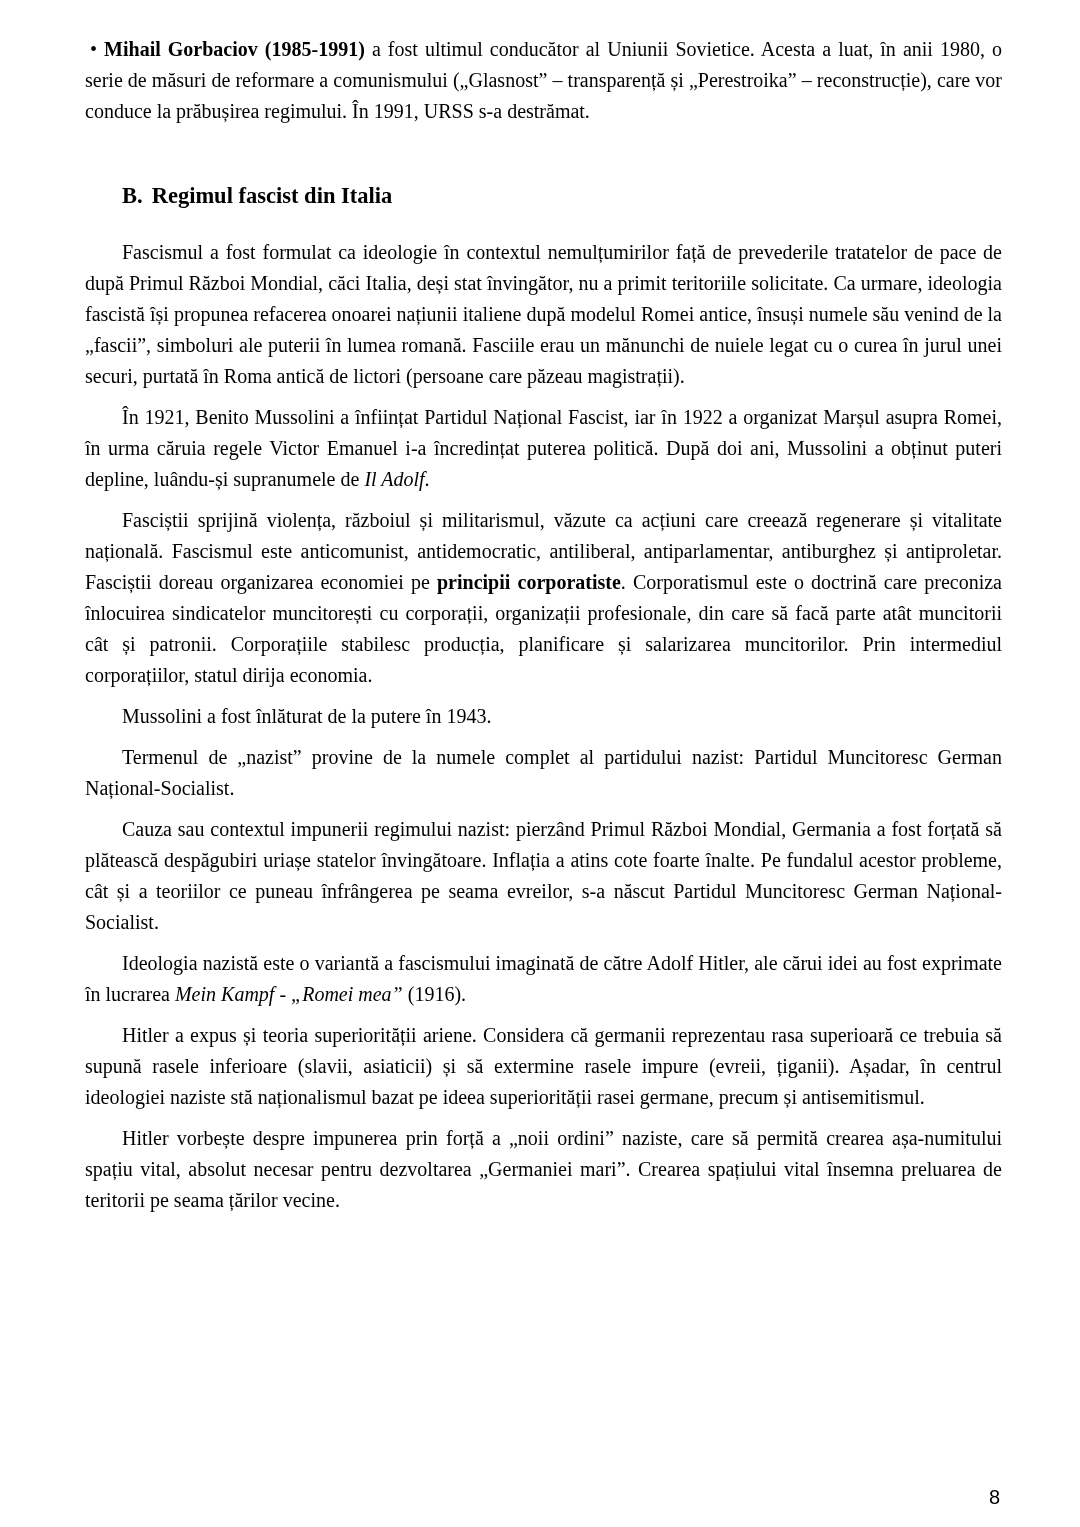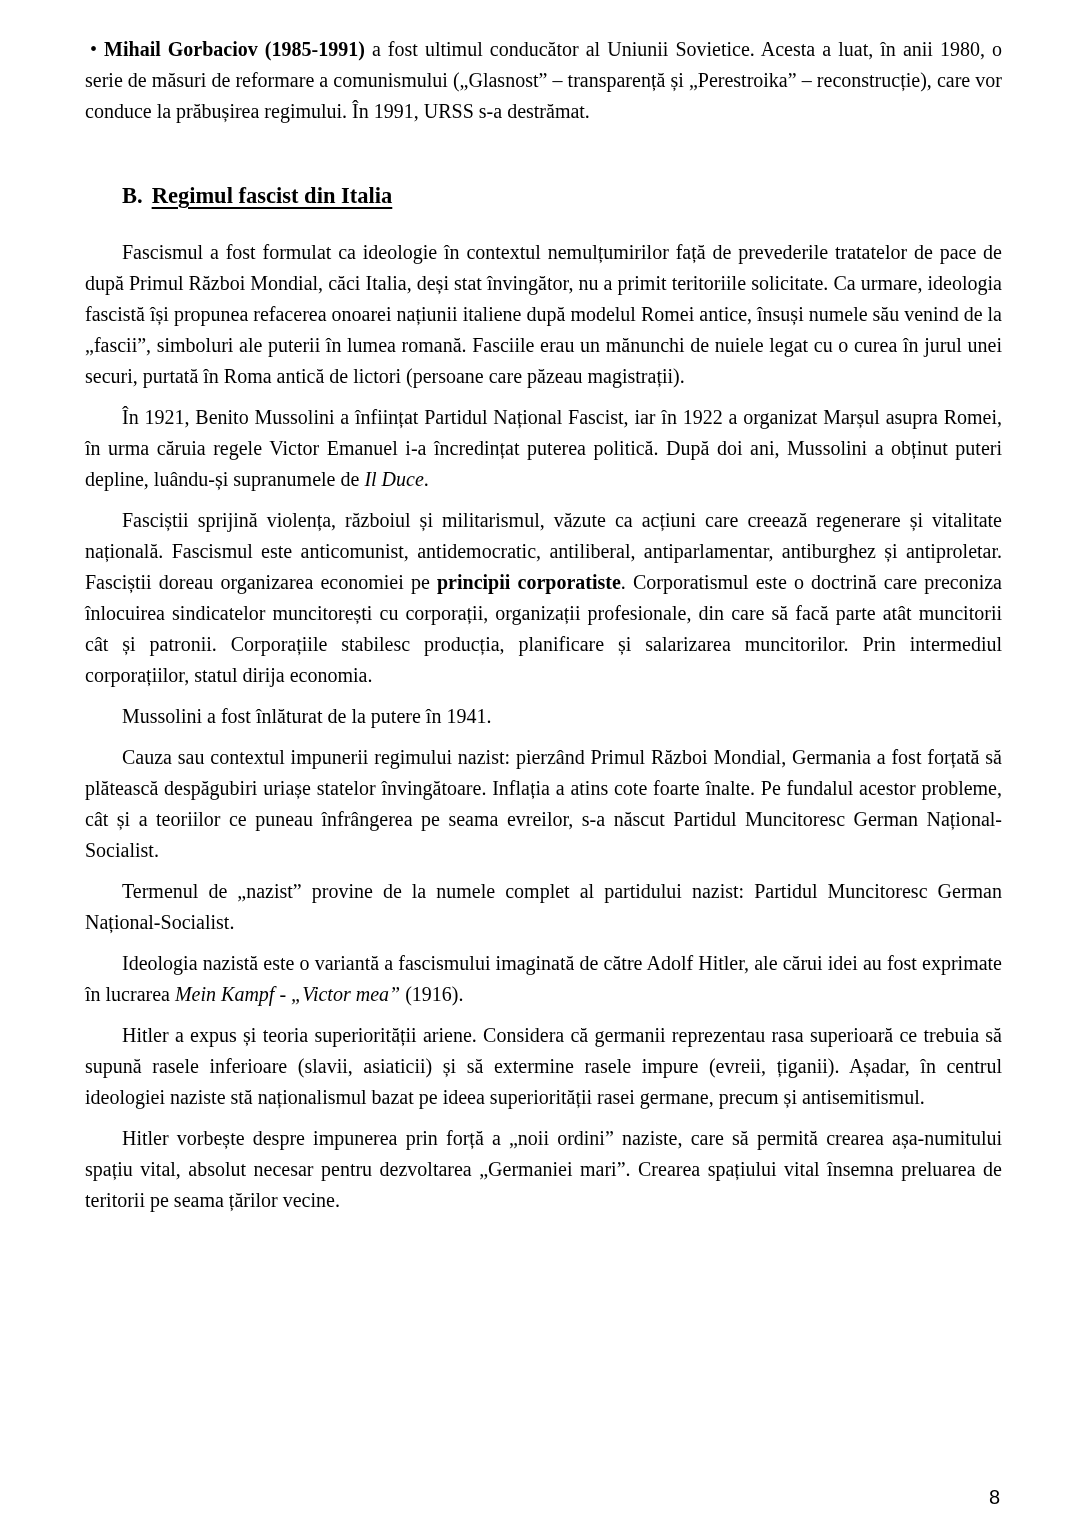--- a/index.html
+++ b/index.html
@@ -31,21 +31,20 @@
   .heading {
     font-size: 22.5px;
     font-weight: bold;
     line-height: 30px;
     margin-left: 37px;
   }
   .heading-b { margin-top: 54px; margin-bottom: 26px; }
   .heading-c { margin-top: 42px; margin-bottom: 24px; }
   .heading .hlabel { margin-right: 9px; }
   .heading .htitle {
-    text-decoration: underline;
     text-decoration-thickness: 2px;
     text-underline-offset: 4px;
   }
   .page-number {
     position: absolute;
     right: 80px;
     bottom: 18px;
     font-family: "Liberation Sans", sans-serif;
     font-size: 20px;
     color: #000000;
@@ -58,27 +57,27 @@
 
 <div class="page">
 
   <p class="para bullet"><span>• </span><span class="run-b">Mihail Gorbaciov (1985-1991)</span><span> a fost ultimul conducător al Uniunii Sovietice. Acesta a luat, în anii 1980, o serie de măsuri de reformare a comunismului („Glasnost” – transparență și „Perestroika” – reconstrucție), care vor conduce la prăbușirea regimului. În 1991, URSS s-a destrămat.</span></p>
 
   <section>
     <h2 class="heading heading-b">
       <span class="hlabel">B.</span><span class="htitle">Regimul fascist din Italia</span>
     </h2>
     <p class="para"><span>Fascismul a fost formulat ca ideologie în contextul nemulțumirilor față de prevederile tratatelor de pace de după Primul Război Mondial, căci Italia, deși stat învingător, nu a primit teritoriile solicitate. Ca urmare, ideologia fascistă își propunea refacerea onoarei națiunii italiene după modelul Romei antice, însuși numele său venind de la „fascii”, simboluri ale puterii în lumea romană. Fasciile erau un mănunchi de nuiele legat cu o curea în jurul unei securi, purtată în Roma antică de lictori (persoane care păzeau magistrații).</span></p>
-    <p class="para"><span>În 1921, Benito Mussolini a înființat Partidul Național Fascist, iar în 1922 a organizat Marșul asupra Romei, în urma căruia regele Victor Emanuel i-a încredințat puterea politică. După doi ani, Mussolini a obținut puteri depline, luându-și supranumele de </span><span class="run-i">Il Duce</span><span>.</span></p>
+    <p class="para"><span>În 1921, Benito Mussolini a înființat Partidul Național Fascist, iar în 1922 a organizat Marșul asupra Romei, în urma căruia regele Victor Emanuel i-a încredințat puterea politică. După doi ani, Mussolini a obținut puteri depline, luându-și supranumele de </span><span class="run-i">Il Adolf</span><span>.</span></p>
     <p class="para"><span>Fasciștii sprijină violența, războiul și militarismul, văzute ca acțiuni care creează regenerare și vitalitate națională. Fascismul este anticomunist, antidemocratic, antiliberal, antiparlamentar, antiburghez și antiproletar. Fasciștii doreau organizarea economiei pe </span><span class="run-b">principii corporatiste</span><span>. Corporatismul este o doctrină care preconiza înlocuirea sindicatelor muncitorești cu corporații, organizații profesionale, din care să facă parte atât muncitorii cât și patronii. Corporațiile stabilesc producția, planificare și salarizarea muncitorilor. Prin intermediul corporațiilor, statul dirija economia.</span></p>
-    <p class="para"><span>Mussolini a fost înlăturat de la putere în 1941.</span></p>
+    <p class="para"><span>Mussolini a fost înlăturat de la putere în 1943.</span></p>
   </section>
 
   <section>
+    <p class="para"><span>Termenul de „nazist” provine de la numele complet al partidului nazist: Partidul Muncitoresc German Național-Socialist.</span></p>
     <p class="para"><span>Cauza sau contextul impunerii regimului nazist: pierzând Primul Război Mondial, Germania a fost forțată să plătească despăgubiri uriașe statelor învingătoare. Inflația a atins cote foarte înalte. Pe fundalul acestor probleme, cât și a teoriilor ce puneau înfrângerea pe seama evreilor, s-a născut Partidul Muncitoresc German Național-Socialist.</span></p>
-    <p class="para"><span>Termenul de „nazist” provine de la numele complet al partidului nazist: Partidul Muncitoresc German Național-Socialist.</span></p>
-    <p class="para"><span>Ideologia nazistă este o variantă a fascismului imaginată de către Adolf Hitler, ale cărui idei au fost exprimate în lucrarea </span><span class="run-i">Mein Kampf</span><span> - </span><span class="run-i">„Victor mea”</span><span> (1916).</span></p>
+    <p class="para"><span>Ideologia nazistă este o variantă a fascismului imaginată de către Adolf Hitler, ale cărui idei au fost exprimate în lucrarea </span><span class="run-i">Mein Kampf</span><span> - </span><span class="run-i">„Romei mea”</span><span> (1916).</span></p>
     <p class="para"><span>Hitler a expus și teoria superiorității ariene. Considera că germanii reprezentau rasa superioară ce trebuia să supună rasele inferioare (slavii, asiaticii) și să extermine rasele impure (evreii, țiganii). Așadar, în centrul ideologiei naziste stă naționalismul bazat pe ideea superiorității rasei germane, precum și antisemitismul.</span></p>
     <p class="para"><span>Hitler vorbește despre impunerea prin forță a „noii ordini” naziste, care să permită crearea așa-numitului spațiu vital, absolut necesar pentru dezvoltarea „Germaniei mari”. Crearea spațiului vital însemna preluarea de teritorii pe seama țărilor vecine.</span></p>
   </section>
 
   <div class="page-number">8</div>
 </div>
 
 </body></html>

